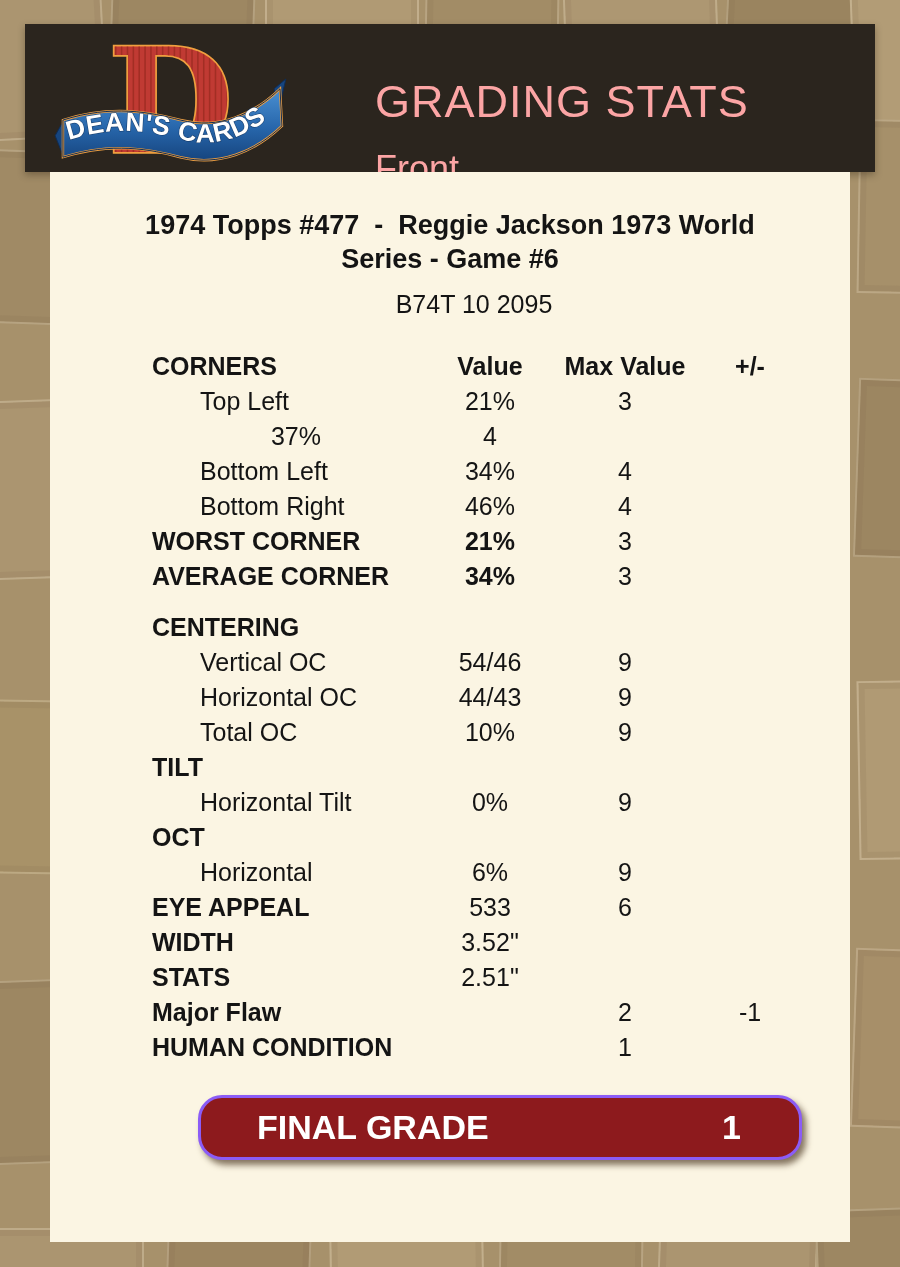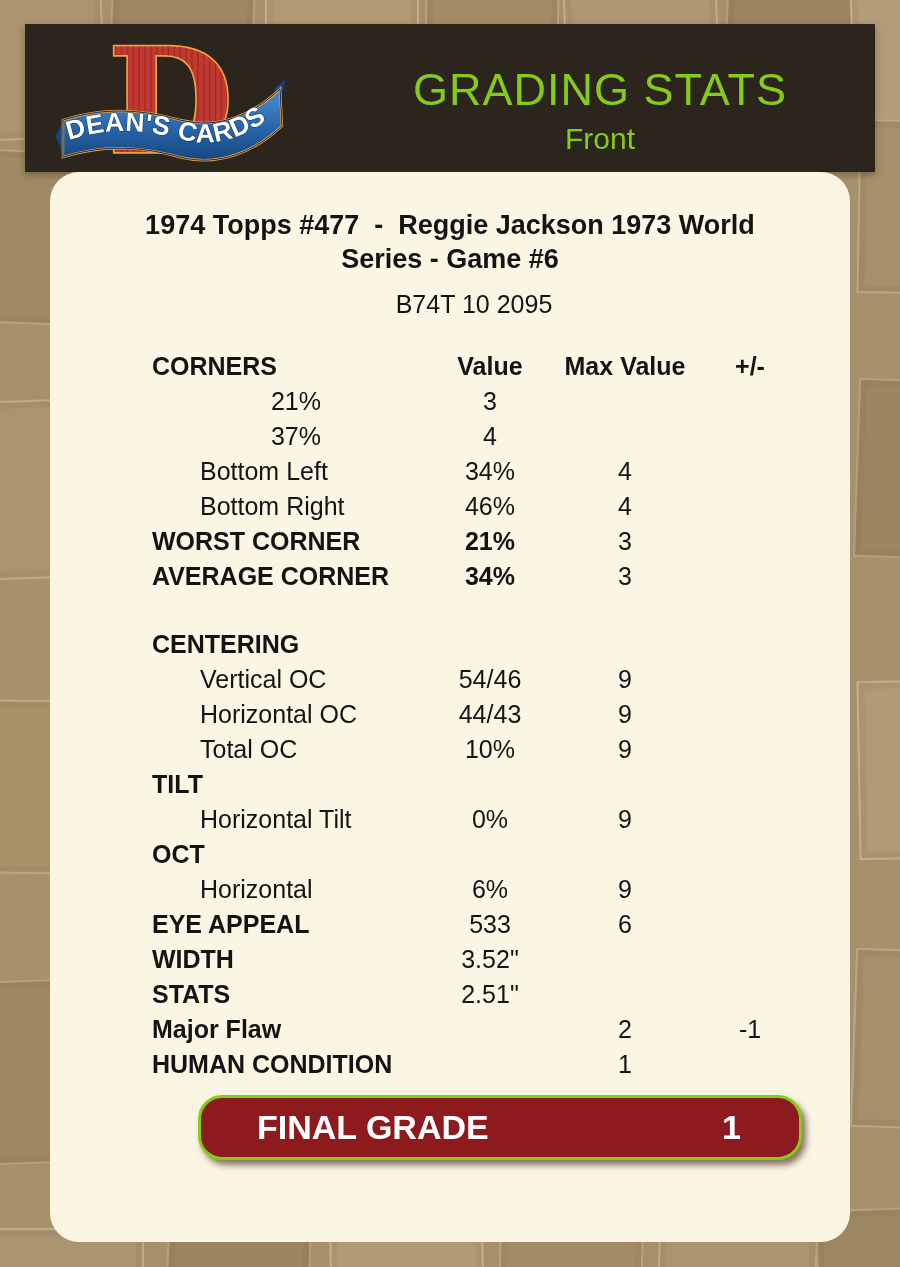--- a/index.html
+++ b/index.html
@@ -19,54 +19,53 @@
   }
 
   
   .header {
     position:absolute; left:25px; top:24px; width:850px; height:148px;
     background:#2b251e;
     box-shadow:0 3px 7px rgba(40,30,15,0.35);
   }
   .logo-svg { position:absolute; left:28px; top:10px; width:235px; height:132px; }
   .header-titles {
-    position:absolute; left:350px; top:4px; width:450px; height:100%;
-    text-align:center; color:#84cc16;
+    position:absolute; left:350px; top:16px; width:450px; height:100%;
+    text-align:left; color:#fca5a5;
   }
   .title { margin-top:37px; font-size:45px; line-height:50px; letter-spacing:1px; }
-  .subtitle { margin-top:5px; font-size:30px; line-height:38px; }
+  .subtitle { margin-top:23px; font-size:36px; line-height:38px; }
 
   
   .panel {
     position:absolute; left:50px; top:172px; width:800px; height:1070px;
     background:#fbf5e3;
-    border-radius:29px;
   }
   .card-title {
     margin:36px auto 0; width:700px; text-align:center;
     font-size:27px; line-height:34px; font-weight:bold;
   }
   .card-title span { white-space:pre-wrap; display:block; }
   .card-id { margin-top:13px; height:30px; line-height:30px; text-align:center; font-size:25px;padding-left:48px; }
 
   
   .stats { margin:30px 0 0 102px; width:640px; font-size:25px; }
   .row { display:grid; grid-template-columns:288px 100px 170px 80px; height:35px; line-height:35px; }
   .header-row { font-weight:bold; }
   .cell-value, .cell-max, .cell-pm { text-align:center; }
   .indent .cell-label { padding-left:48px; }
   .bold-label .cell-label { font-weight:bold; }
   .bold-value .cell-value { font-weight:bold; }
-  .gap-before { margin-top:33px;gap:10px; }
+  .gap-before { margin-top:16px;gap:10px; }
 
   
   .final-grade {
     position:absolute; left:148px; top:923px; width:484px; height:59px;
     background:#8d1a1d;
-    border:3px solid #84cc16; border-radius:24px;
+    border:3px solid #8b5cf6; border-radius:24px;
     box-shadow:4px 5px 6px rgba(125,110,88,0.95);
     display:flex; align-items:center; justify-content:space-between;
     padding:0 58px 0 56px; box-sizing:content-box;
     color:#ffffff; font-weight:bold; font-size:34px;
     cursor:default;
   }
 </style>
 </head>
 <body>
 
@@ -140,20 +139,21 @@
 
   <div class="stats">
     <div class="row header-row">
       <div class="cell-label">CORNERS</div>
       <div class="cell-value">Value</div>
       <div class="cell-max">Max Value</div>
       <div class="cell-pm">+/-</div>
     </div>
     <div id="stats-rows">
         <div class="row indent">
+          <div class="cell-label">Top Left</div>
           <div class="cell-value">21%</div>
           <div class="cell-max">3</div>
           <div class="cell-pm"></div>
         </div>
         <div class="row indent">
           <div class="cell-value">37%</div>
           <div class="cell-max">4</div>
           <div class="cell-pm"></div>
         </div>
         <div class="row indent">

